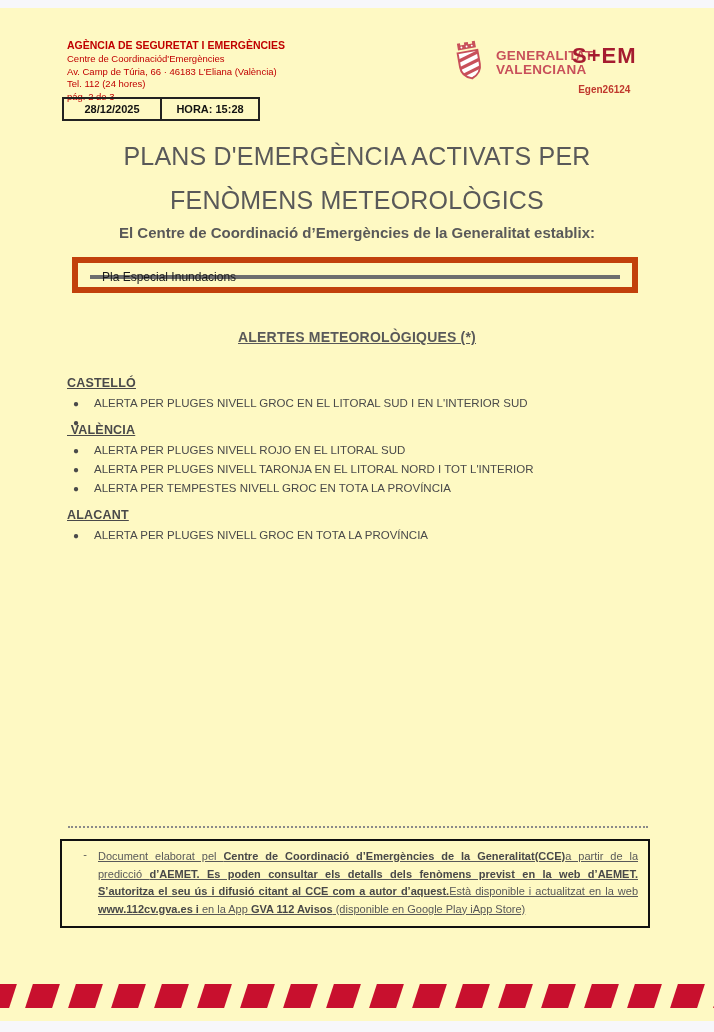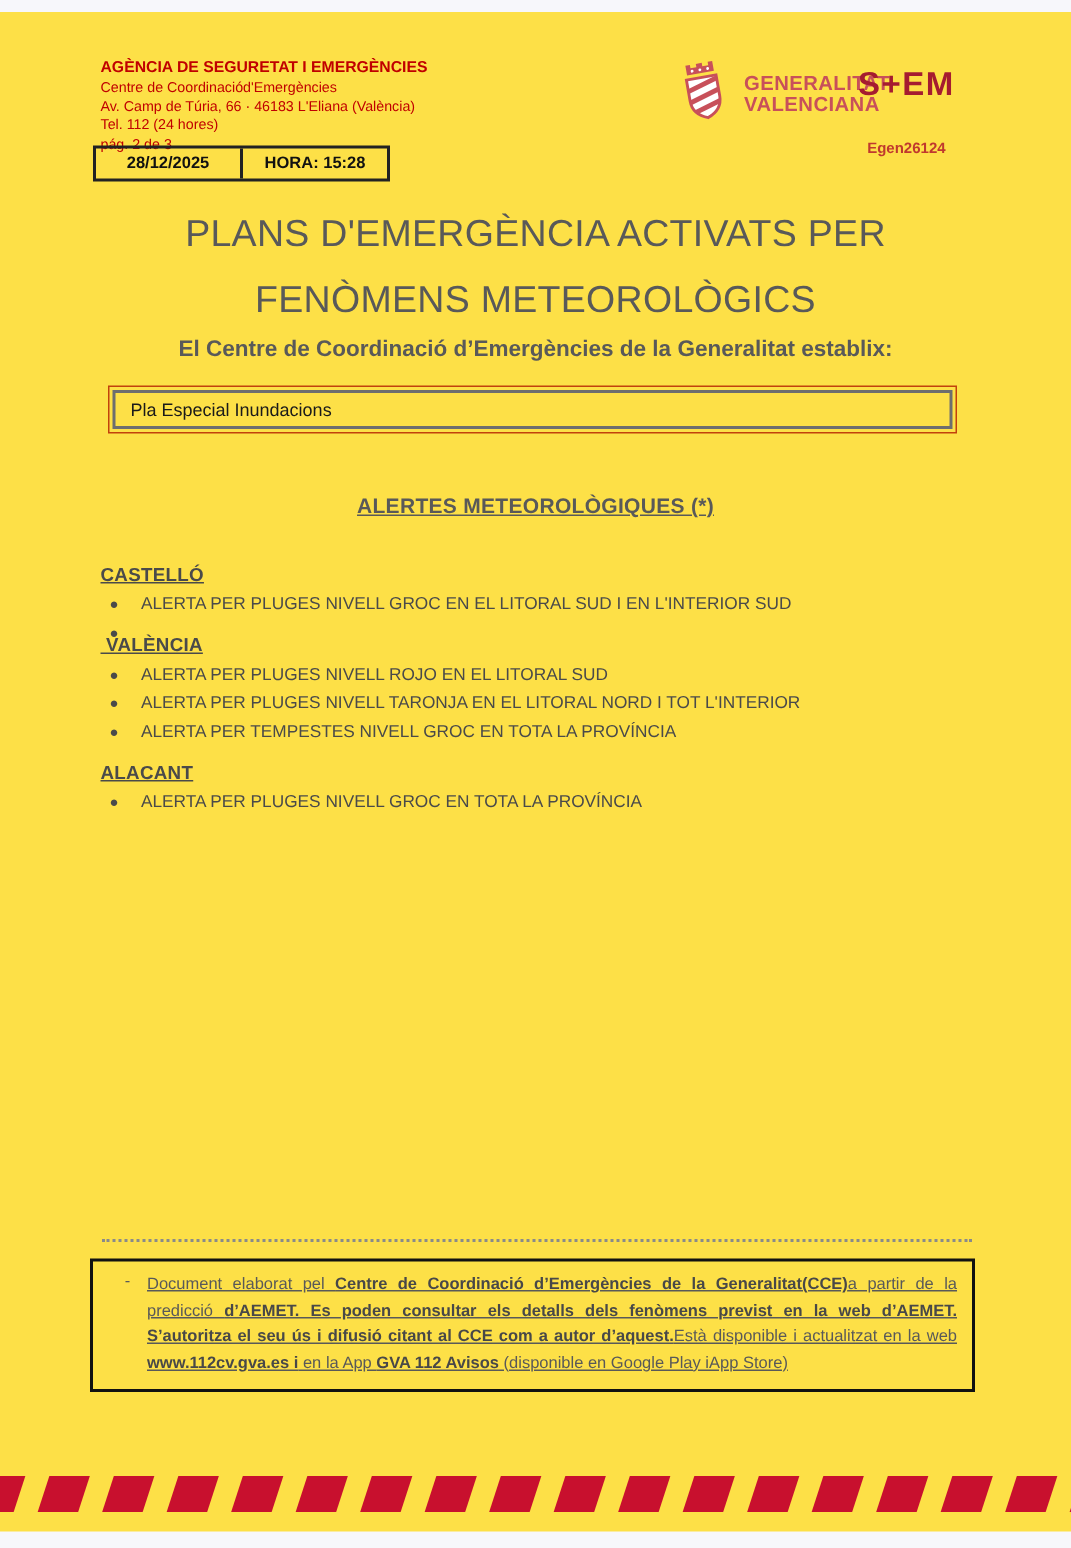--- a/index.html
+++ b/index.html
@@ -1,20 +1,20 @@
 <!DOCTYPE html>
 <html><head>
 <meta charset="utf-8">
 <style>
   html,body{margin:0;padding:0;background:#ffffff;}
   .page{
     position:relative;
     width:714px;height:1032px;
     margin:0 auto;
-    background:#fde047;
+    background:#fef9c3;
     overflow:hidden;
     font-family:"Liberation Sans", sans-serif;
     -webkit-font-smoothing:antialiased;
   }
   .edge-strip{position:absolute;left:0;width:714px;background:#f7f7fb;}
   .edge-strip.top{top:0;height:8px;}
   .edge-strip.bottom{top:1021px;height:11px;}
 
   
   .agency{position:absolute;left:67px;top:39px;color:#c00000;}
@@ -35,37 +35,37 @@
   .gva{display:flex;align-items:center;}
   .gva-text{
     margin-left:6px;color:#c8505a;font-weight:bold;
     font-size:13.5px;line-height:14px;letter-spacing:0.3px;
   }
   .sem-wrap{position:absolute;left:124px;top:4px;text-align:center;}
   .sem{
     font-size:22px;font-weight:900;color:#a51c30;
     letter-spacing:1px;line-height:28px;font-family:"Liberation Sans",sans-serif;
   }
-  .egen{margin-top:24px;font-size:10px;font-weight:bold;color:#c0392e;}
+  .egen{margin-top:14px;font-size:10px;font-weight:bold;color:#c0392e;}
 
   
   .main-title{
     position:absolute;top:134px;left:50%;transform:translateX(-50%);
     width:590px;text-align:center;
     font-size:25px;font-weight:normal;color:#595959;
     line-height:44px;letter-spacing:0.2px;
   }
   .subtitle{
     position:absolute;top:224px;left:0;width:100%;text-align:center;
     font-size:15px;font-weight:bold;color:#595959;
   }
 
   .planbox-outer{
     position:absolute;left:72px;top:257px;width:566px;height:32px;
-    border:1px solid #c2410c;padding:2px;box-sizing:border-box;
+    border:6px solid #c2410c;padding:12px;box-sizing:border-box;
   }
   .planbox-inner{
     width:100%;height:100%;box-sizing:border-box;
     border:2px solid #6e6e6e;
     display:flex;align-items:center;
     font-size:12px;color:#1a1a1a;padding-left:10px;
   }
 
   .alerts-heading{
     position:absolute;top:329px;left:0;width:100%;text-align:center;

